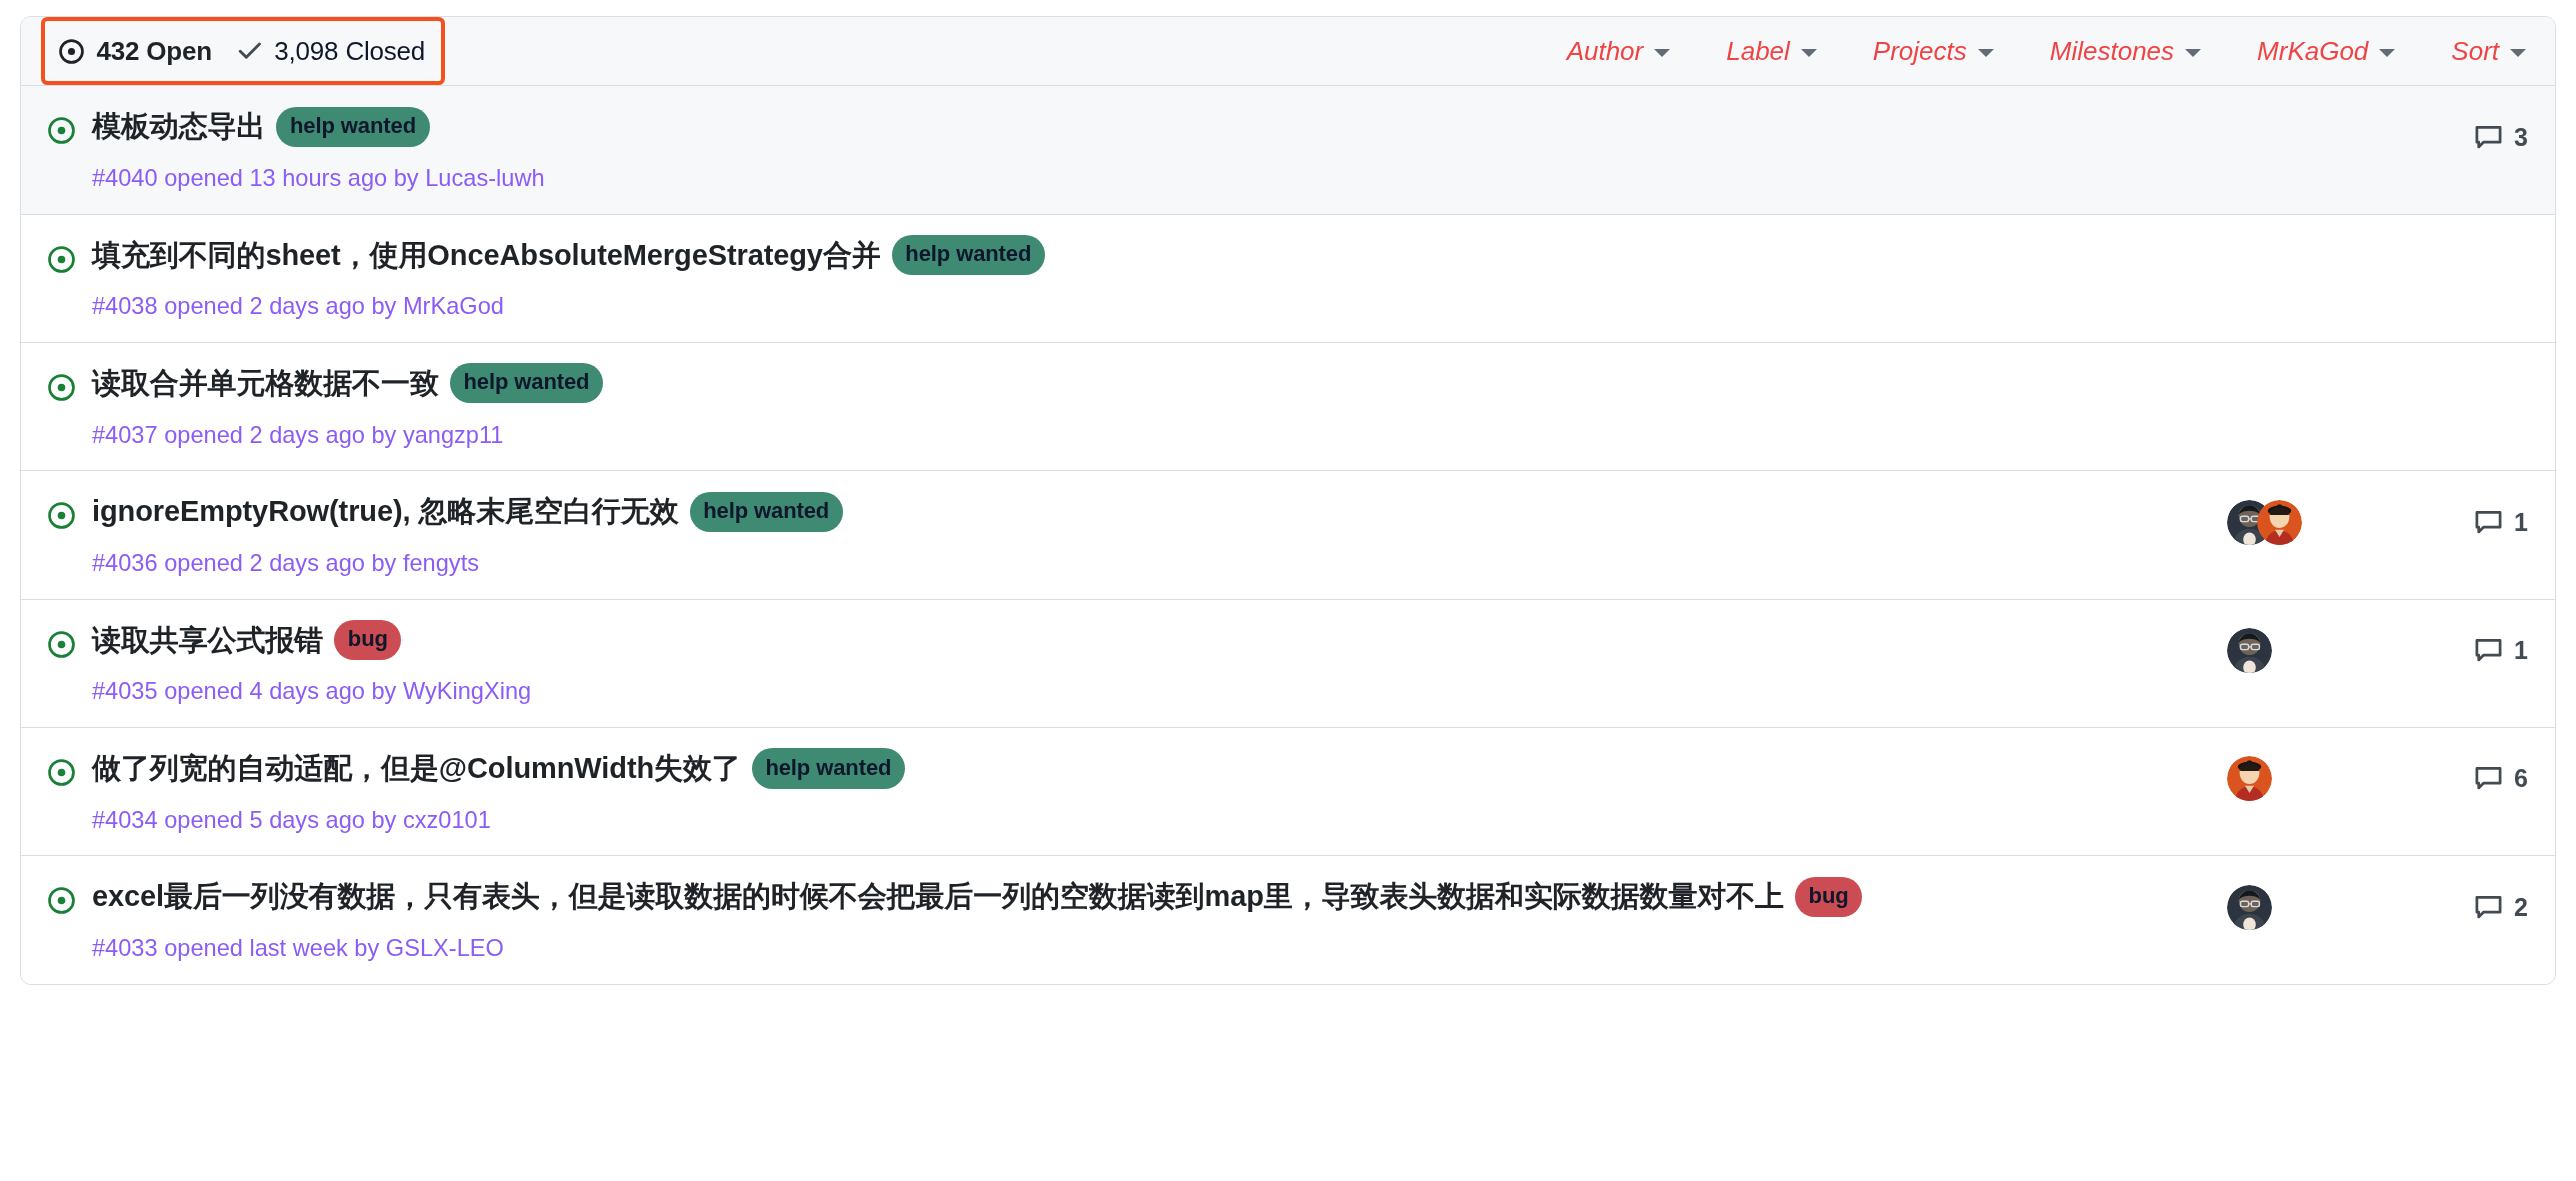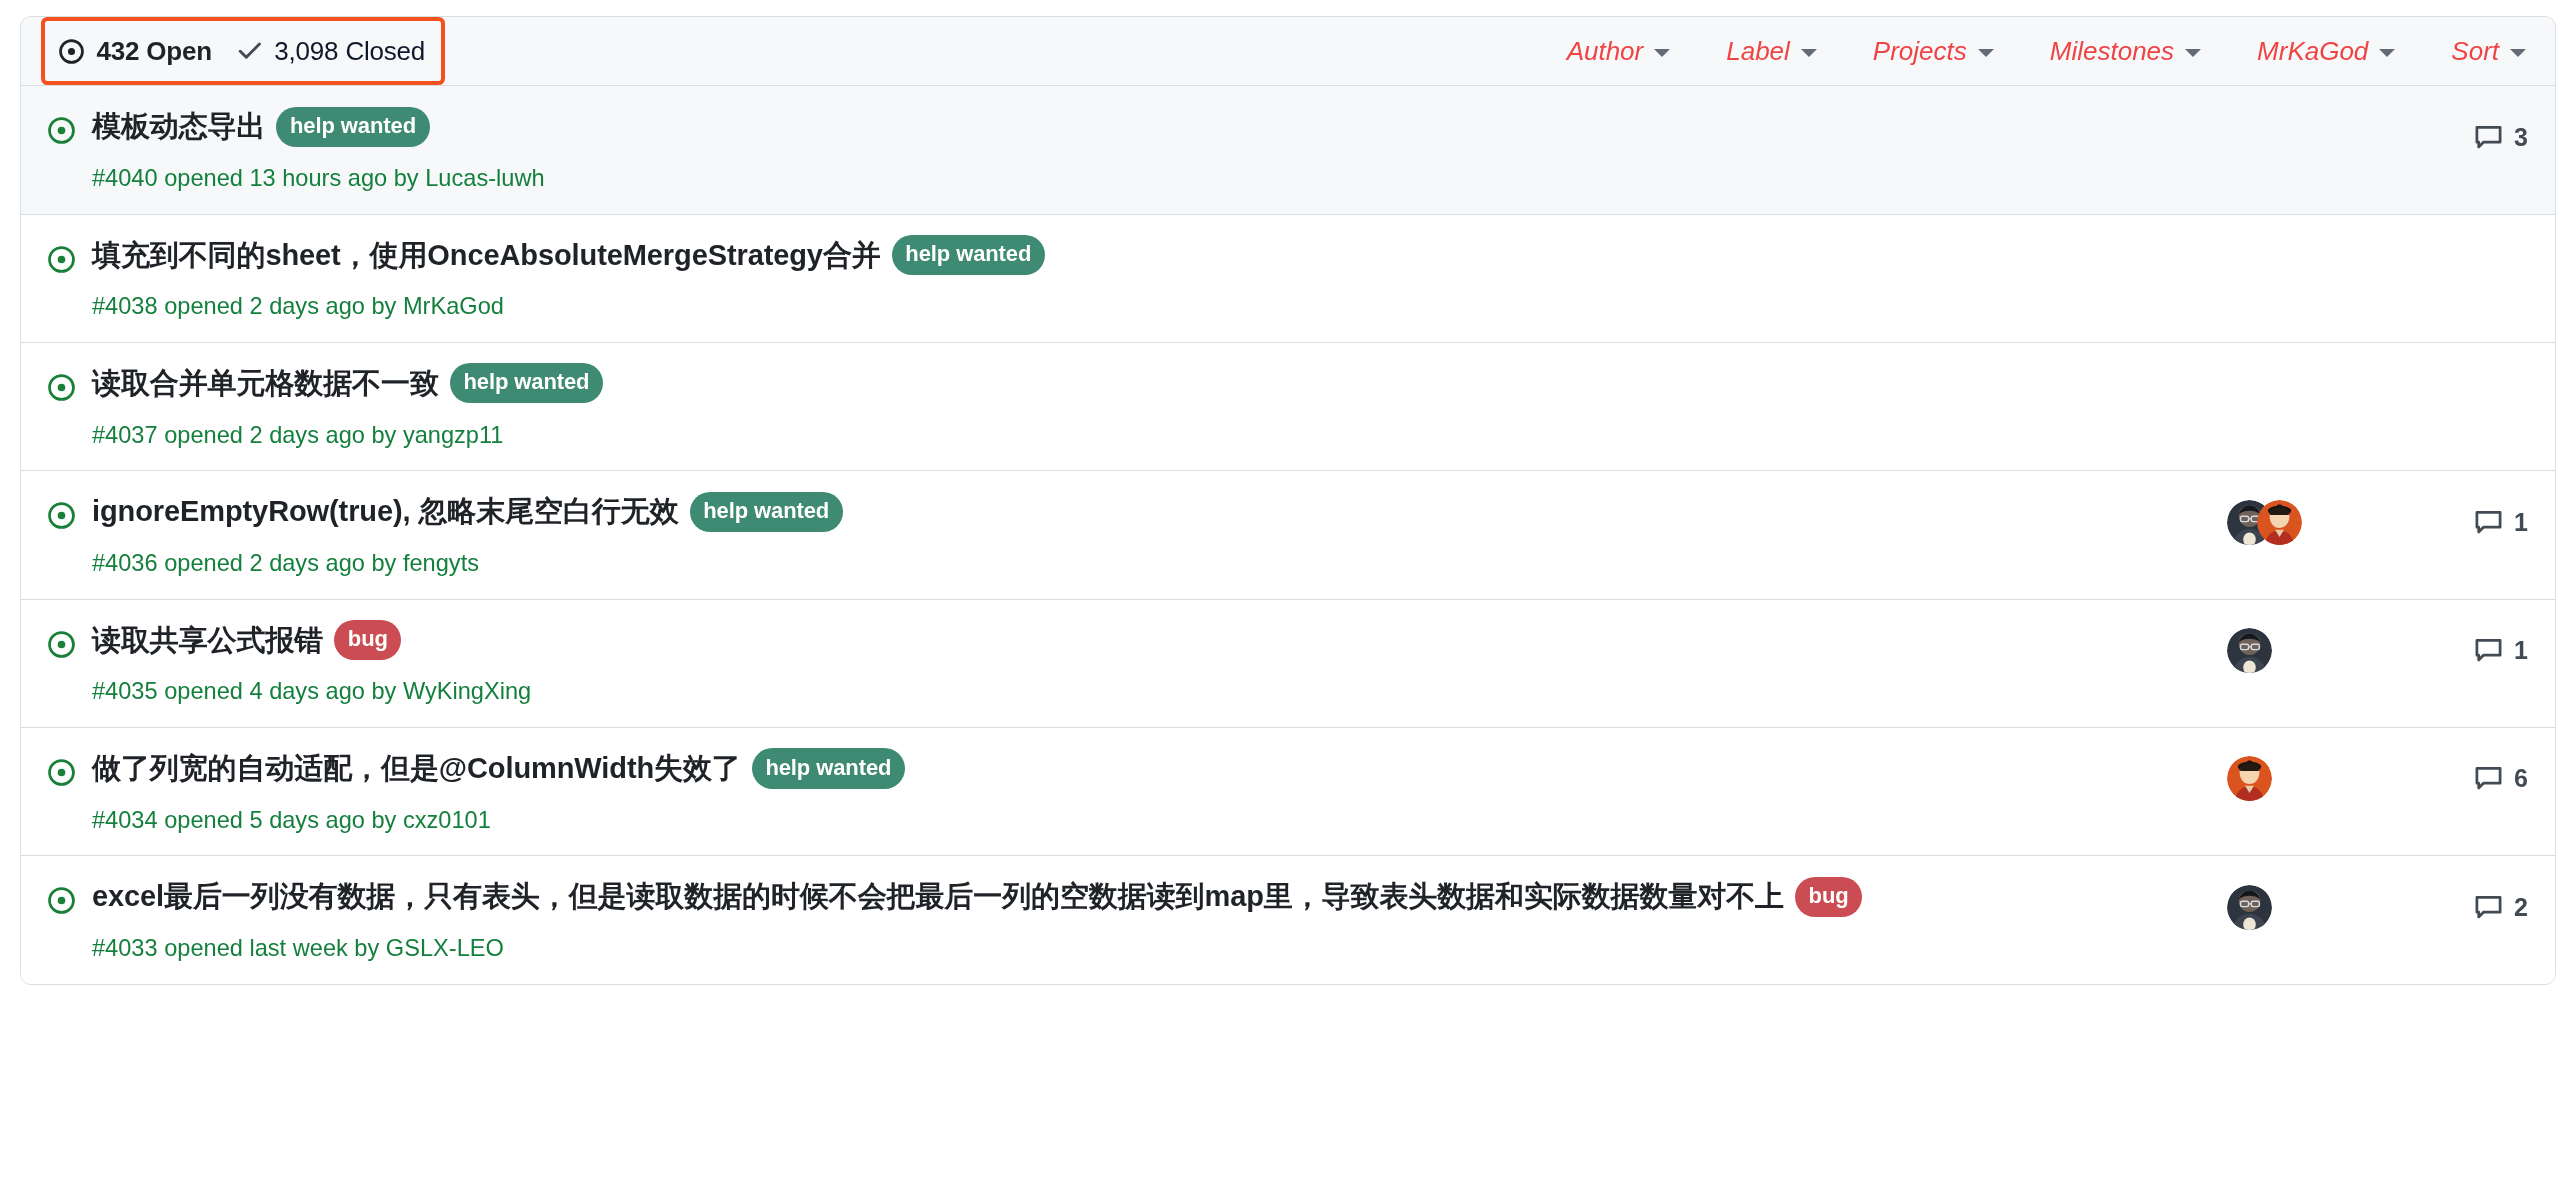--- a/index.html
+++ b/index.html
@@ -124,36 +124,36 @@
     color: #1f2328;
     font-weight: bold;
     letter-spacing: -0.1px;
   }
 
   .issue-title-text { cursor: pointer; }
 
   .label-chip {
     display: inline-block;
     border-radius: 905px;
-    color: #ffffff;
+    color: #0f172a;
     font-size: 22px;
     font-weight: bold;
     line-height: 1;
     padding: 8.2px 13.6px 10px 13.6px;
     margin-left: 11px;
     position: relative;
     top: -3.6px;
     white-space: nowrap;
     cursor: pointer;
   }
 
   .issue-meta {
     margin-top: 12.7px;
     font-size: 23.6px;
-    color: #15803d;
+    color: #8b5cf6;
     line-height: 1.3;
   }
 
   .row-side {
     flex: 0 0 auto;
     display: flex;
     align-items: center;
     padding-top: 7.3px;
   }
 

